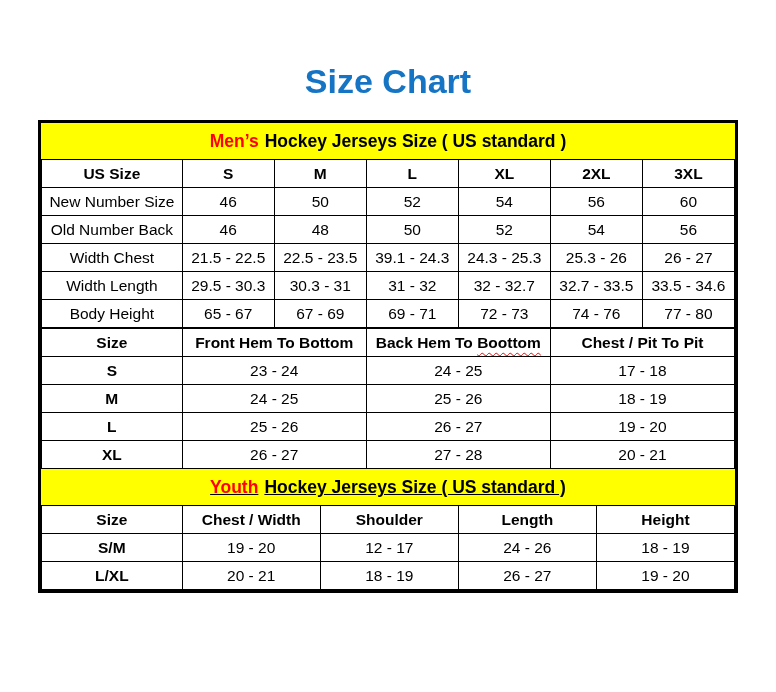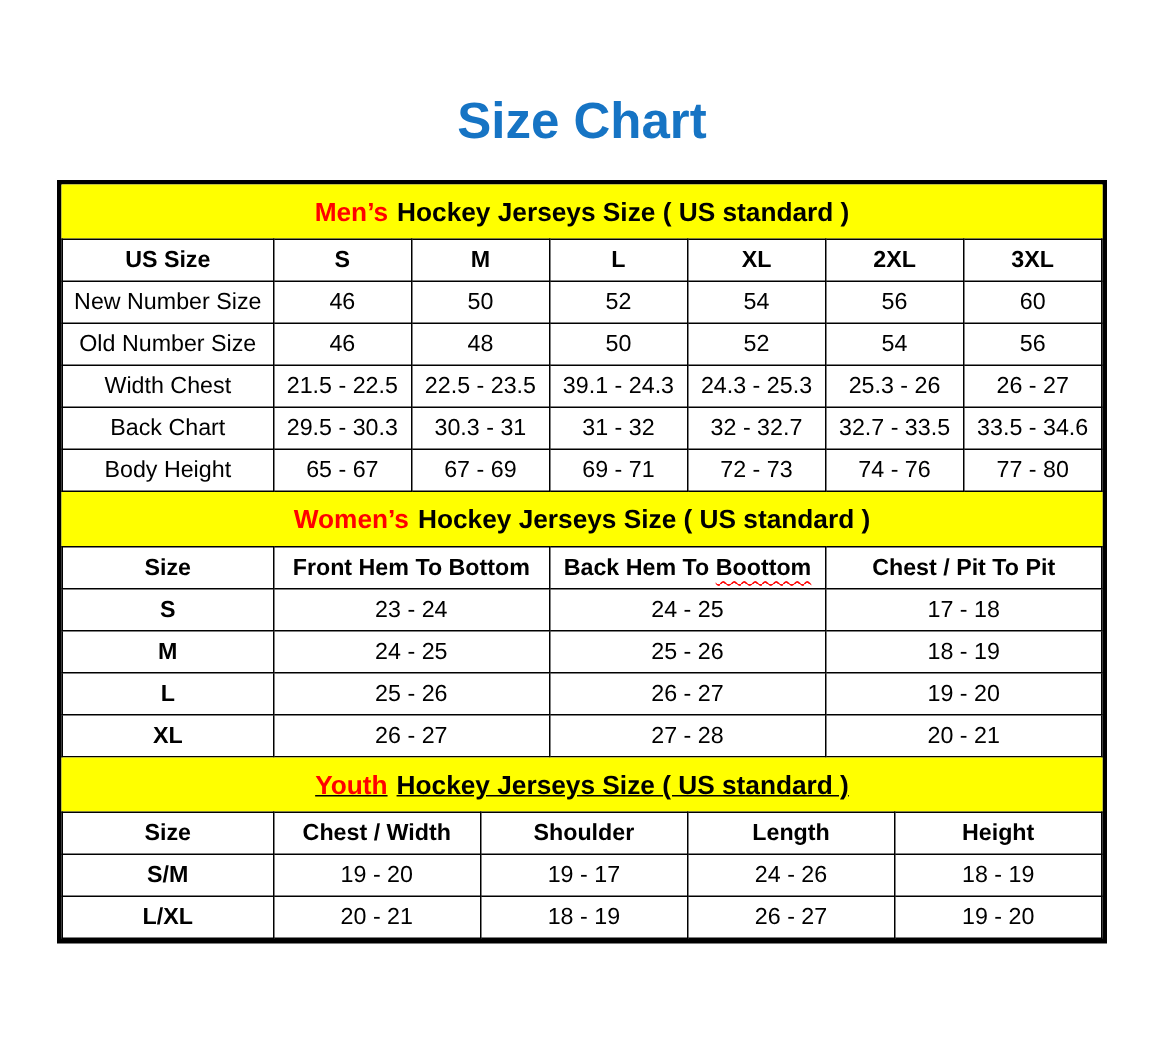--- a/index.html
+++ b/index.html
@@ -86,39 +86,39 @@
           <tr>
             <td class="row-label">New Number Size</td>
             <td>46</td>
             <td>50</td>
             <td>52</td>
             <td>54</td>
             <td>56</td>
             <td>60</td>
           </tr>
           <tr>
-            <td class="row-label">Old Number Size</td>
+            <td class="row-label">Old Number Back</td>
             <td>46</td>
             <td>48</td>
             <td>50</td>
             <td>52</td>
             <td>54</td>
             <td>56</td>
           </tr>
           <tr>
             <td class="row-label">Width Chest</td>
             <td>21.5 - 22.5</td>
             <td>22.5 - 23.5</td>
             <td>39.1 - 24.3</td>
             <td>24.3 - 25.3</td>
             <td>25.3 - 26</td>
             <td>26 - 27</td>
           </tr>
           <tr>
-            <td class="row-label">Back Chart</td>
+            <td class="row-label">Width Length</td>
             <td>29.5 - 30.3</td>
             <td>30.3 - 31</td>
             <td>31 - 32</td>
             <td>32 - 32.7</td>
             <td>32.7 - 33.5</td>
             <td>33.5 - 34.6</td>
           </tr>
           <tr>
             <td class="row-label">Body Height</td>
             <td>65 - 67</td>
@@ -126,23 +126,20 @@
             <td>69 - 71</td>
             <td>72 - 73</td>
             <td>74 - 76</td>
             <td>77 - 80</td>
           </tr>
         </tbody>
     </table>
   </section>
 
   <section data-bold-labels="true">
-    <div class="banner" style="background: rgb(255, 255, 0);">
-      <span class="accent" style="color: rgb(255, 0, 0);">Women’s</span><span class="banner-rest">Hockey Jerseys Size ( US standard )</span>
-    </div>
     <table class="grid">
       <thead>
           <tr>
             <th style="width: 20.3%;">Size</th>
             <th style="width: 26.57%;">Front Hem To Bottom</th>
             <th style="width: 26.57%;"><span style="white-space: pre;">Back Hem To </span><span class="wavy" style="text-decoration-color: rgb(255, 0, 0);">Boottom</span></th>
             <th style="width: 26.57%;">Chest / Pit To Pit</th>
           </tr>
         </thead>
       <tbody>
@@ -185,21 +182,21 @@
             <th style="width: 19.93%;">Chest / Width</th>
             <th style="width: 19.93%;">Shoulder</th>
             <th style="width: 19.93%;">Length</th>
             <th style="width: 19.93%;">Height</th>
           </tr>
         </thead>
       <tbody>
           <tr>
             <td class="row-label">S/M</td>
             <td>19 - 20</td>
-            <td>19 - 17</td>
+            <td>12 - 17</td>
             <td>24 - 26</td>
             <td>18 - 19</td>
           </tr>
           <tr>
             <td class="row-label">L/XL</td>
             <td>20 - 21</td>
             <td>18 - 19</td>
             <td>26 - 27</td>
             <td>19 - 20</td>
           </tr>

